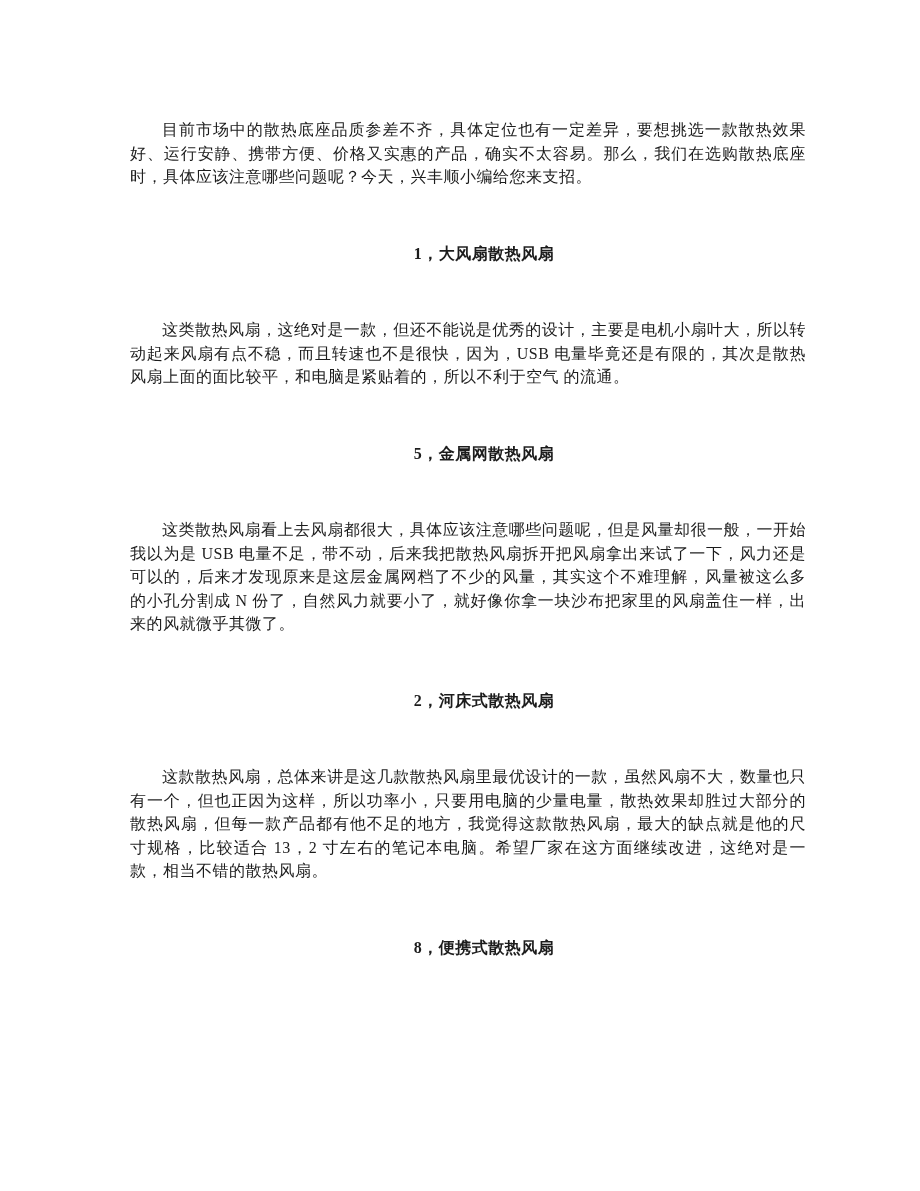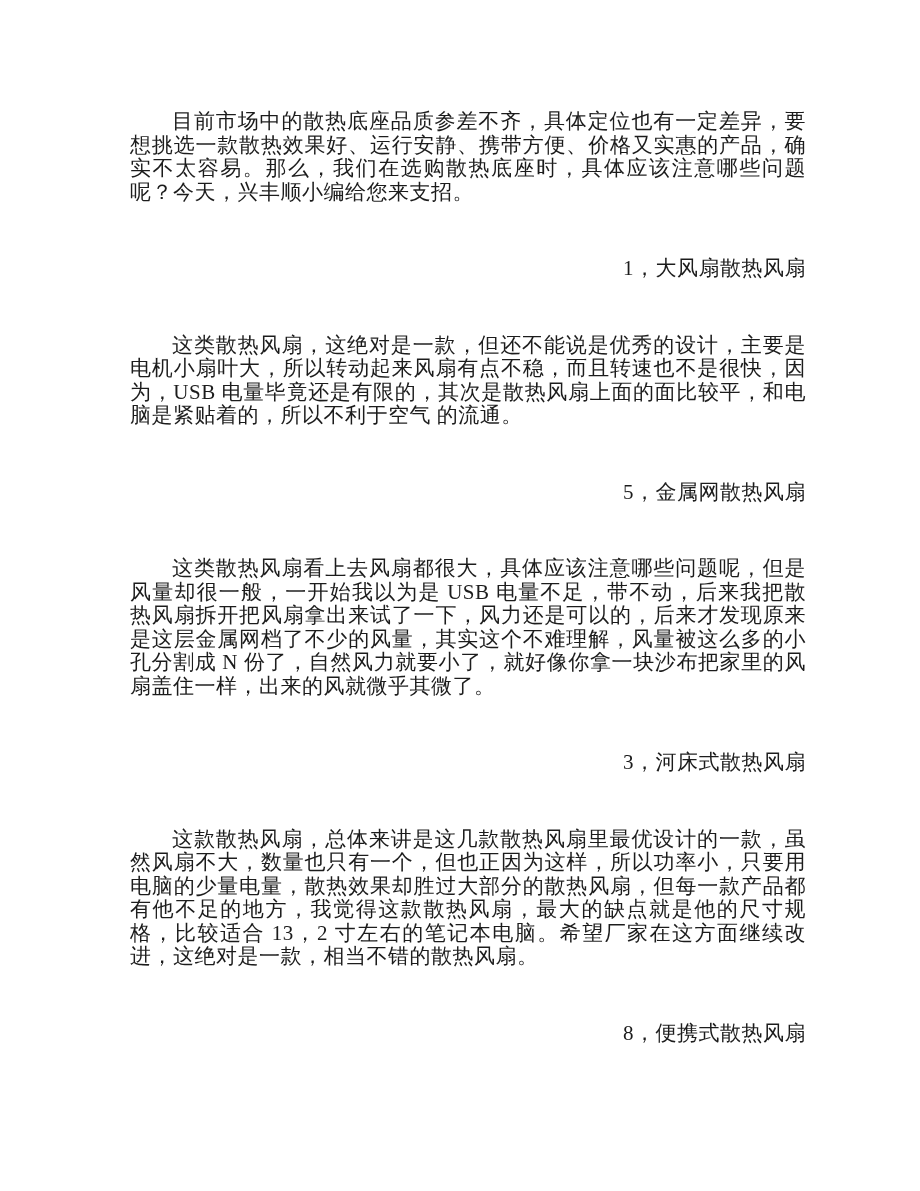--- a/index.html
+++ b/index.html
@@ -14,38 +14,39 @@
     font-family: "Liberation Serif", "DejaVu Serif", serif;
   }
   .page {
     box-sizing: border-box;
     width: 920px;
     height: 1191px;
     padding: 110px 114px 0 130px;
     background: #ffffff;
   }
   .doc-block {
-    margin: 0 0 53px 0;
-    font-size: 21px;
+    margin: 8px 0 53px 0;
+    font-size: 16px;
     line-height: 23.5px;
     color: #1c1c1c;
     text-align: justify;
     text-indent: 2em;
     letter-spacing: 0.5px;
     word-break: break-all;
   }
   .doc-block.heading {
-    text-align: right;
+    text-align: center;
+    font-weight: bold;
   }
 </style>
 </head>
 <body>
 
 <div class="page">
   <p class="doc-block">目前市场中的散热底座品质参差不齐，具体定位也有一定差异，要想挑选一款散热效果好、运行安静、携带方便、价格又实惠的产品，确实不太容易。那么，我们在选购散热底座时，具体应该注意哪些问题呢？今天，兴丰顺小编给您来支招。</p>
   <p class="doc-block heading">1，大风扇散热风扇</p>
   <p class="doc-block">这类散热风扇，这绝对是一款，但还不能说是优秀的设计，主要是电机小扇叶大，所以转动起来风扇有点不稳，而且转速也不是很快，因为，USB 电量毕竟还是有限的，其次是散热风扇上面的面比较平，和电脑是紧贴着的，所以不利于空气 的流通。</p>
   <p class="doc-block heading">5，金属网散热风扇</p>
   <p class="doc-block">这类散热风扇看上去风扇都很大，具体应该注意哪些问题呢，但是风量却很一般，一开始我以为是 USB 电量不足，带不动，后来我把散热风扇拆开把风扇拿出来试了一下，风力还是可以的，后来才发现原来是这层金属网档了不少的风量，其实这个不难理解，风量被这么多的小孔分割成 N 份了，自然风力就要小了，就好像你拿一块沙布把家里的风扇盖住一样，出来的风就微乎其微了。</p>
-  <p class="doc-block heading">3，河床式散热风扇</p>
+  <p class="doc-block heading">2，河床式散热风扇</p>
   <p class="doc-block">这款散热风扇，总体来讲是这几款散热风扇里最优设计的一款，虽然风扇不大，数量也只有一个，但也正因为这样，所以功率小，只要用电脑的少量电量，散热效果却胜过大部分的散热风扇，但每一款产品都有他不足的地方，我觉得这款散热风扇，最大的缺点就是他的尺寸规格，比较适合 13，2 寸左右的笔记本电脑。希望厂家在这方面继续改进，这绝对是一款，相当不错的散热风扇。</p>
   <p class="doc-block heading">8，便携式散热风扇</p>
 </div>
 
 </body></html>

